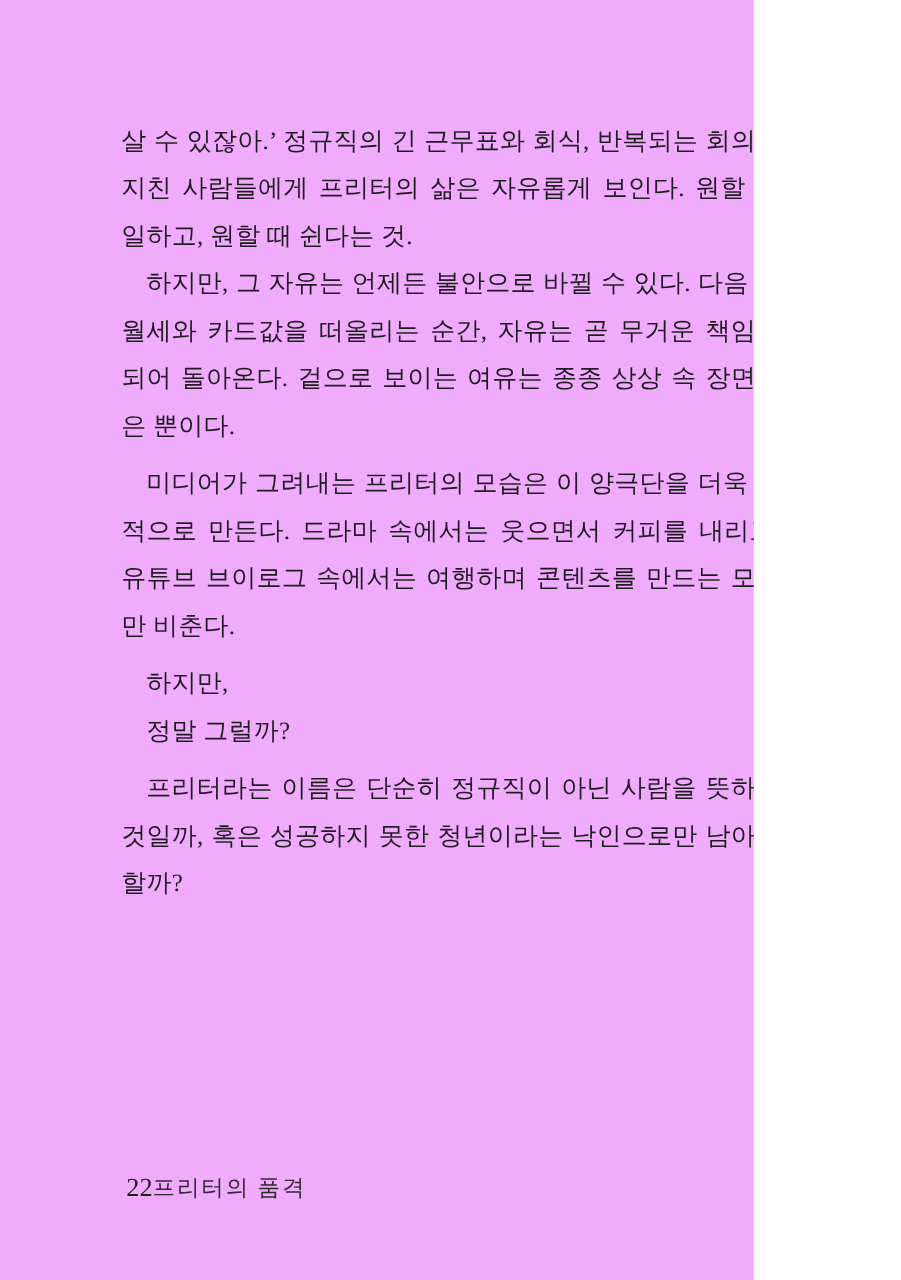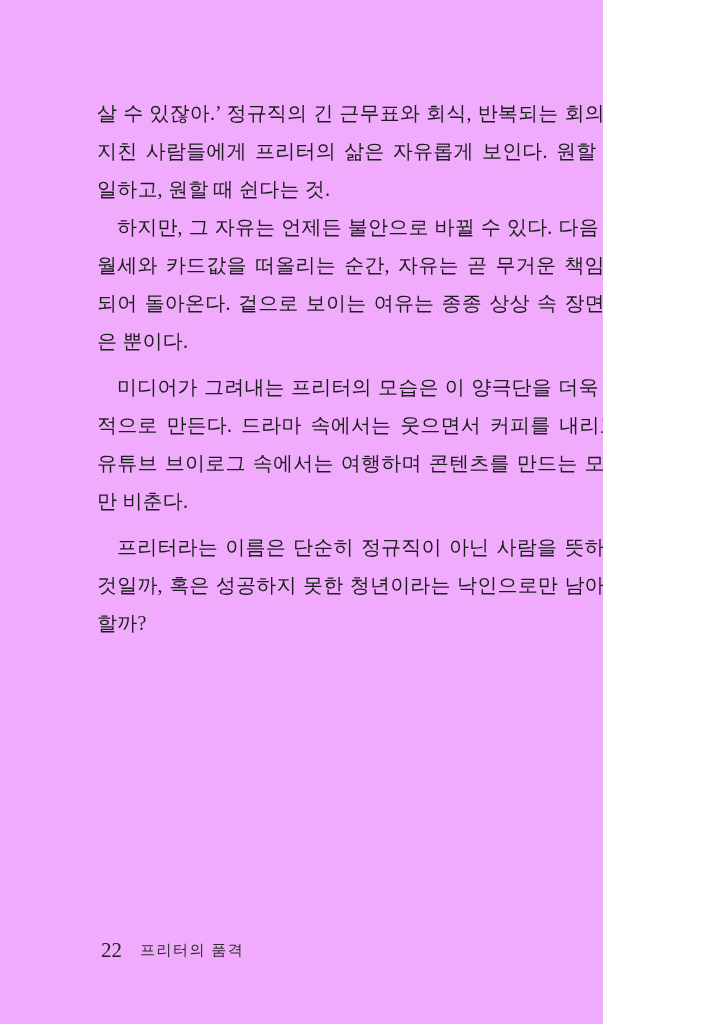--- a/index.html
+++ b/index.html
@@ -39,49 +39,51 @@
   }
   .para strong {
     font-weight: bold;
     letter-spacing: 0.1px;
   }
   .footer {
     position: absolute;
     left: 101px;
     top: 938px;
     display: flex;
-    align-items: center;
-    gap: 18px;
+    align-items: flex-start;
+    gap: 0;
   }
   .page-num {
     font-size: 21px;
     color: #1d1d1d;
   }
   .book-title {
-    font-size: 15px;
+    font-size: 18px;
     letter-spacing: 1.5px;
     color: #2a2a2a;
   }
 </style>
 </head>
 <body>
 
 <div class="page">
 
   <main class="text-block">
 
     <p class="para">살 수 있잖아.’ 정규직의 긴 근무표와 회식, 반복되는 회의에 지친 사람들에게 프리터의 삶은 자유롭게 보인다. 원할 때 일하고, 원할 때 쉰다는 것.</p>
 
     <p class="para indent">하지만, 그 자유는 언제든 불안으로 바뀔 수 있다. 다음 달 월세와 카드값을 떠올리는 순간, 자유는 곧 무거운 책임이 되어 돌아온다. 겉으로 보이는 여유는 종종 상상 속 장면들은 뿐이다.</p>
 
     <p class="para indent section-gap">미디어가 그려내는 프리터의 모습은 이 양극단을 더욱 극적으로 만든다. 드라마 속에서는 웃으면서 커피를 내리고, 유튜브 브이로그 속에서는 여행하며 콘텐츠를 만드는 모습만 비춘다.</p>
 
 
 
+    <p class="para indent section-gap">하지만,</p>
 
+    <p class="para indent">정말 그럴까?</p>
 
     <p class="para indent section-gap">프리터라는 이름은 단순히 정규직이 아닌 사람을 뜻하는 것일까, 혹은 성공하지 못한 청년이라는 낙인으로만 남아야 할까?</p>
 
   </main>
 
   <footer class="footer">
     <span class="page-num">22</span>
     <span class="book-title">프리터의 품격</span>
   </footer>
 

